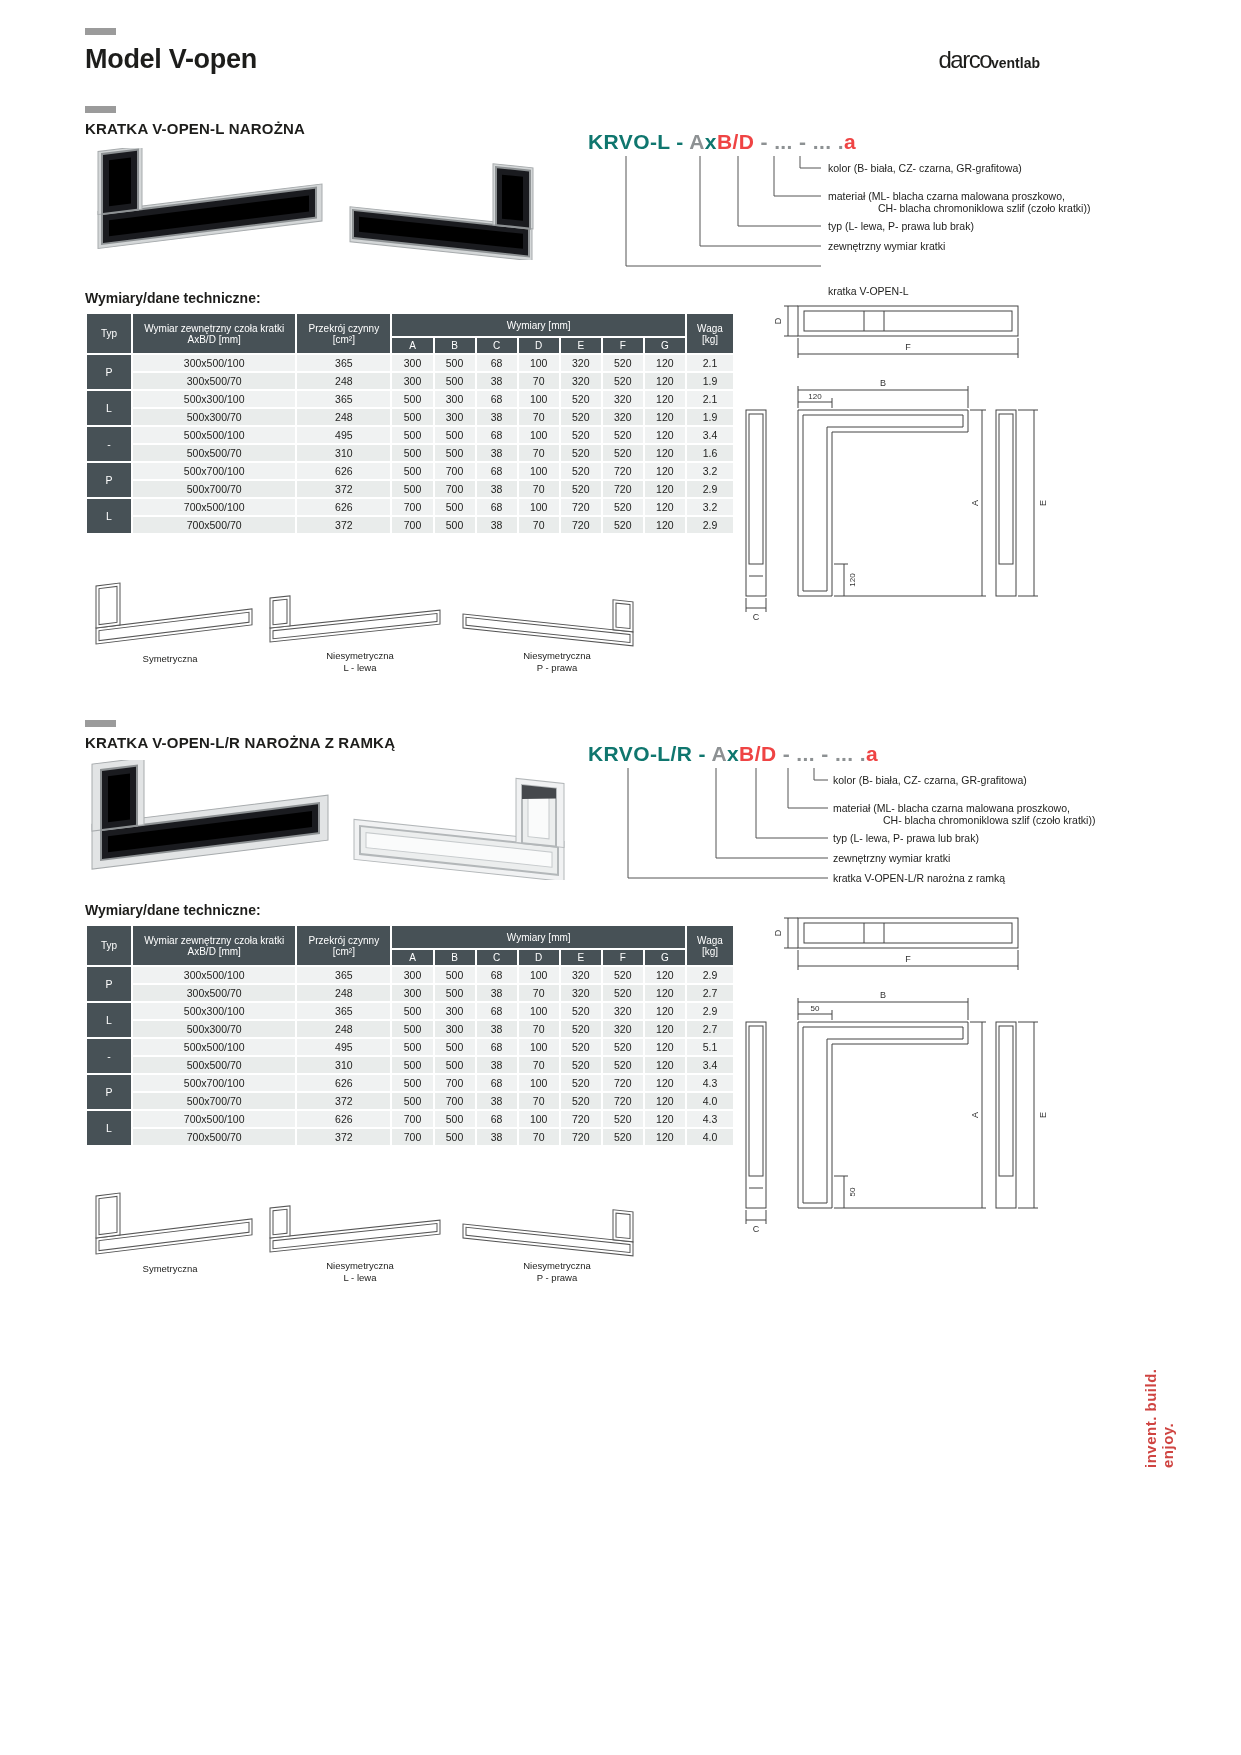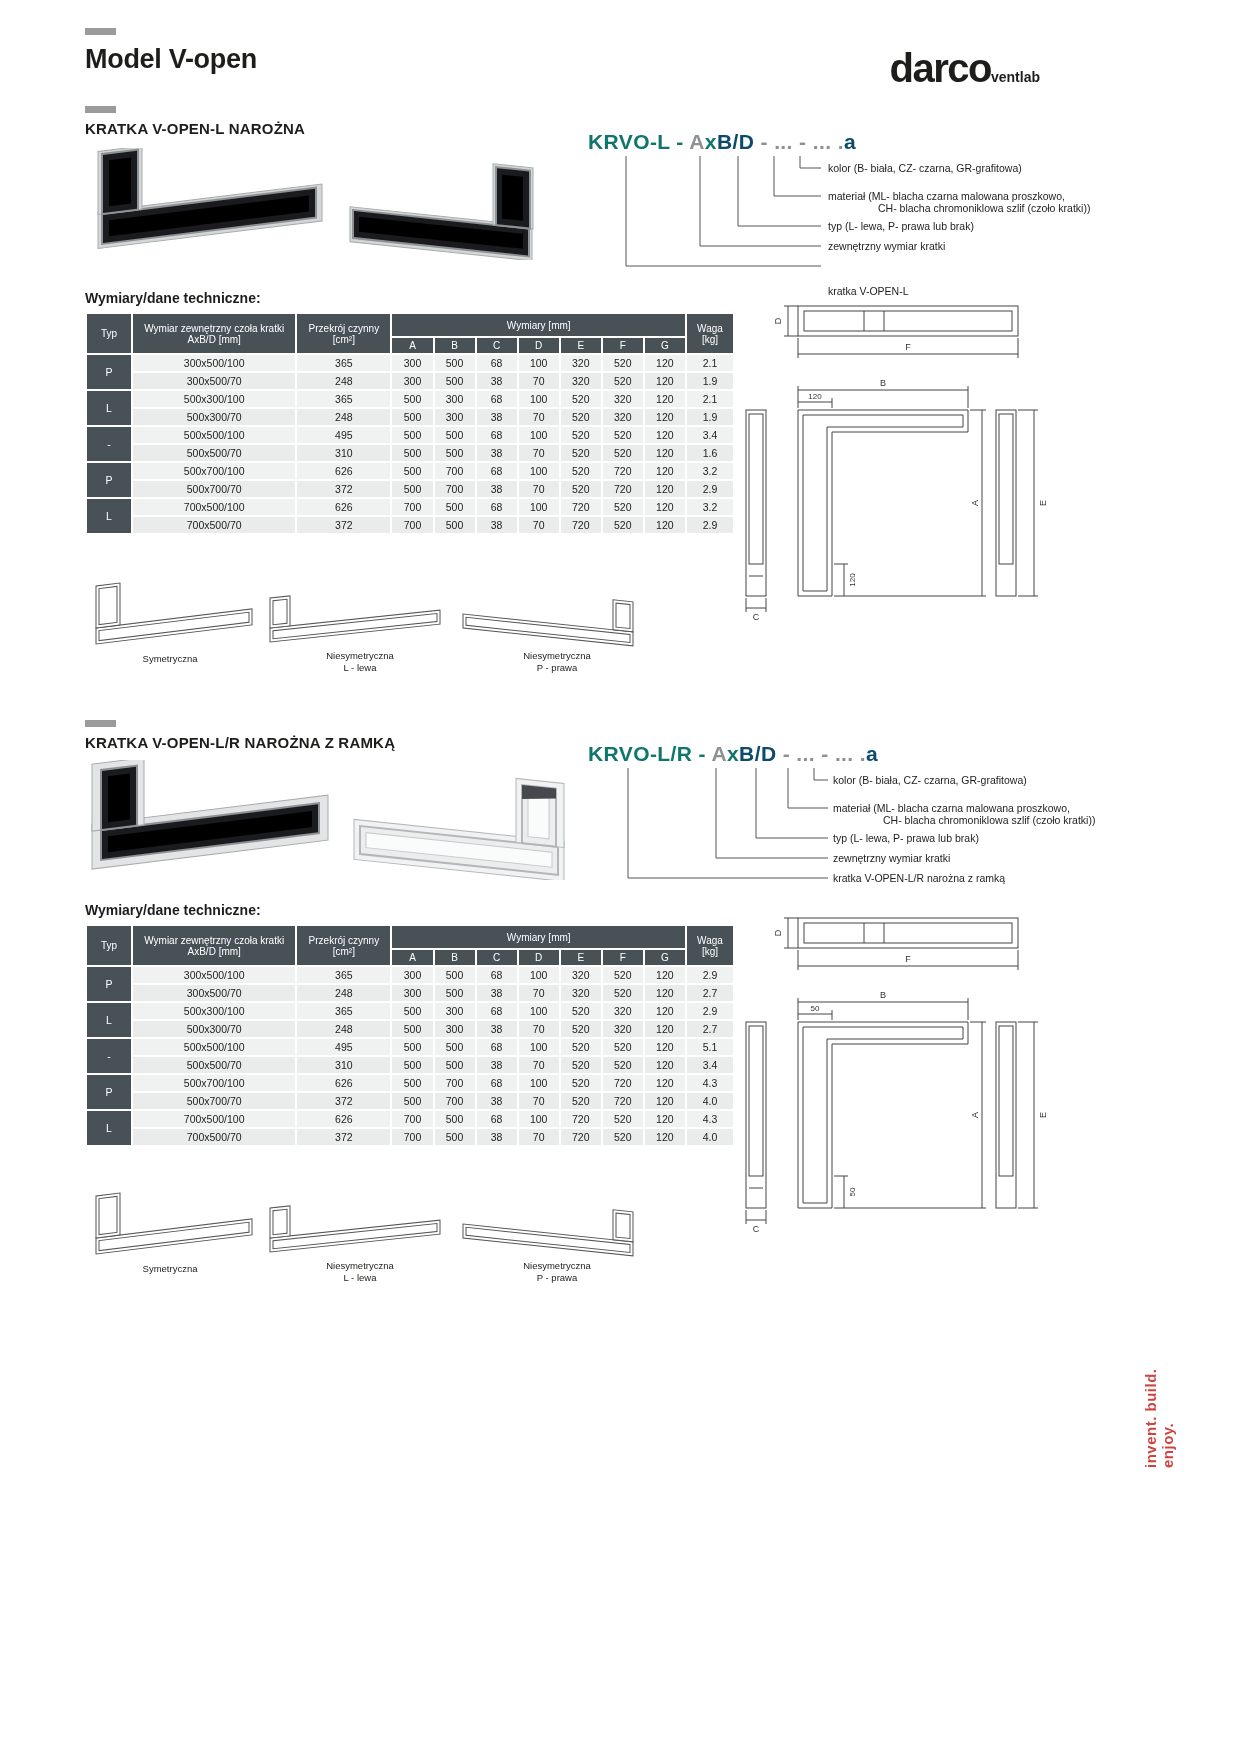--- a/index.html
+++ b/index.html
@@ -2,26 +2,26 @@
 <html><head>
 <meta charset="utf-8">
 <style>
   html,body{margin:0;padding:0;background:#fff;}
   .page{position:relative;width:1241px;height:1545px;background:#fff;overflow:hidden;
         font-family:"Liberation Sans",sans-serif;color:#1d1d1b;border-radius:31px;}
   .abs{position:absolute;}
   .dash{position:absolute;width:31px;height:7px;background:#9b9b9b;}
   .title{position:absolute;font-size:27px;font-weight:bold;letter-spacing:-0.3px;}
   .logo{position:absolute;text-align:right;white-space:nowrap;}
-  .logo-main{font-size:40px;font-weight:700;letter-spacing:-1.5px;}
+  .logo-main{font-size:24px;font-weight:400;letter-spacing:-1.5px;}
   .logo-sub{font-size:14px;font-weight:bold;}
   .sec-h{position:absolute;font-size:15px;font-weight:bold;letter-spacing:.2px;}
   .sub-h{position:absolute;font-size:14px;font-weight:bold;}
   .code{position:absolute;font-size:21px;font-weight:bold;letter-spacing:.4px;white-space:pre;}
-  .c-dark{color:#0f766e;} .c-gray{color:#8d9193;} .c-light{color:#0c4a6e;}
+  .c-dark{color:#0f766e;} .c-gray{color:#8d9193;} .c-light{color:#ef4444;}
   .ann{position:absolute;font-size:10.5px;line-height:11.5px;color:#1d1d1b;white-space:nowrap;}
   .ann .ind{display:block;padding-left:50px;}
   table.dims{position:absolute;border-collapse:separate;border-spacing:2px;table-layout:fixed;width:650px;}
   table.dims th{background:#475156;color:#fff;font-weight:normal;font-size:10px;line-height:11px;
                 text-align:center;padding:1px 2px;vertical-align:middle;}
   table.dims thead tr:first-child th{height:20px;}
   table.dims thead tr:last-child th{height:13px;}
   table.dims td{background:#f0f2f2;font-size:10.5px;text-align:center;height:16px;padding:0 2px;vertical-align:middle;}
   table.dims tbody tr:nth-child(even) td:not(.dk){background:#e9eceb;}
   table.dims td.dk{background:#475156;color:#fff;}

